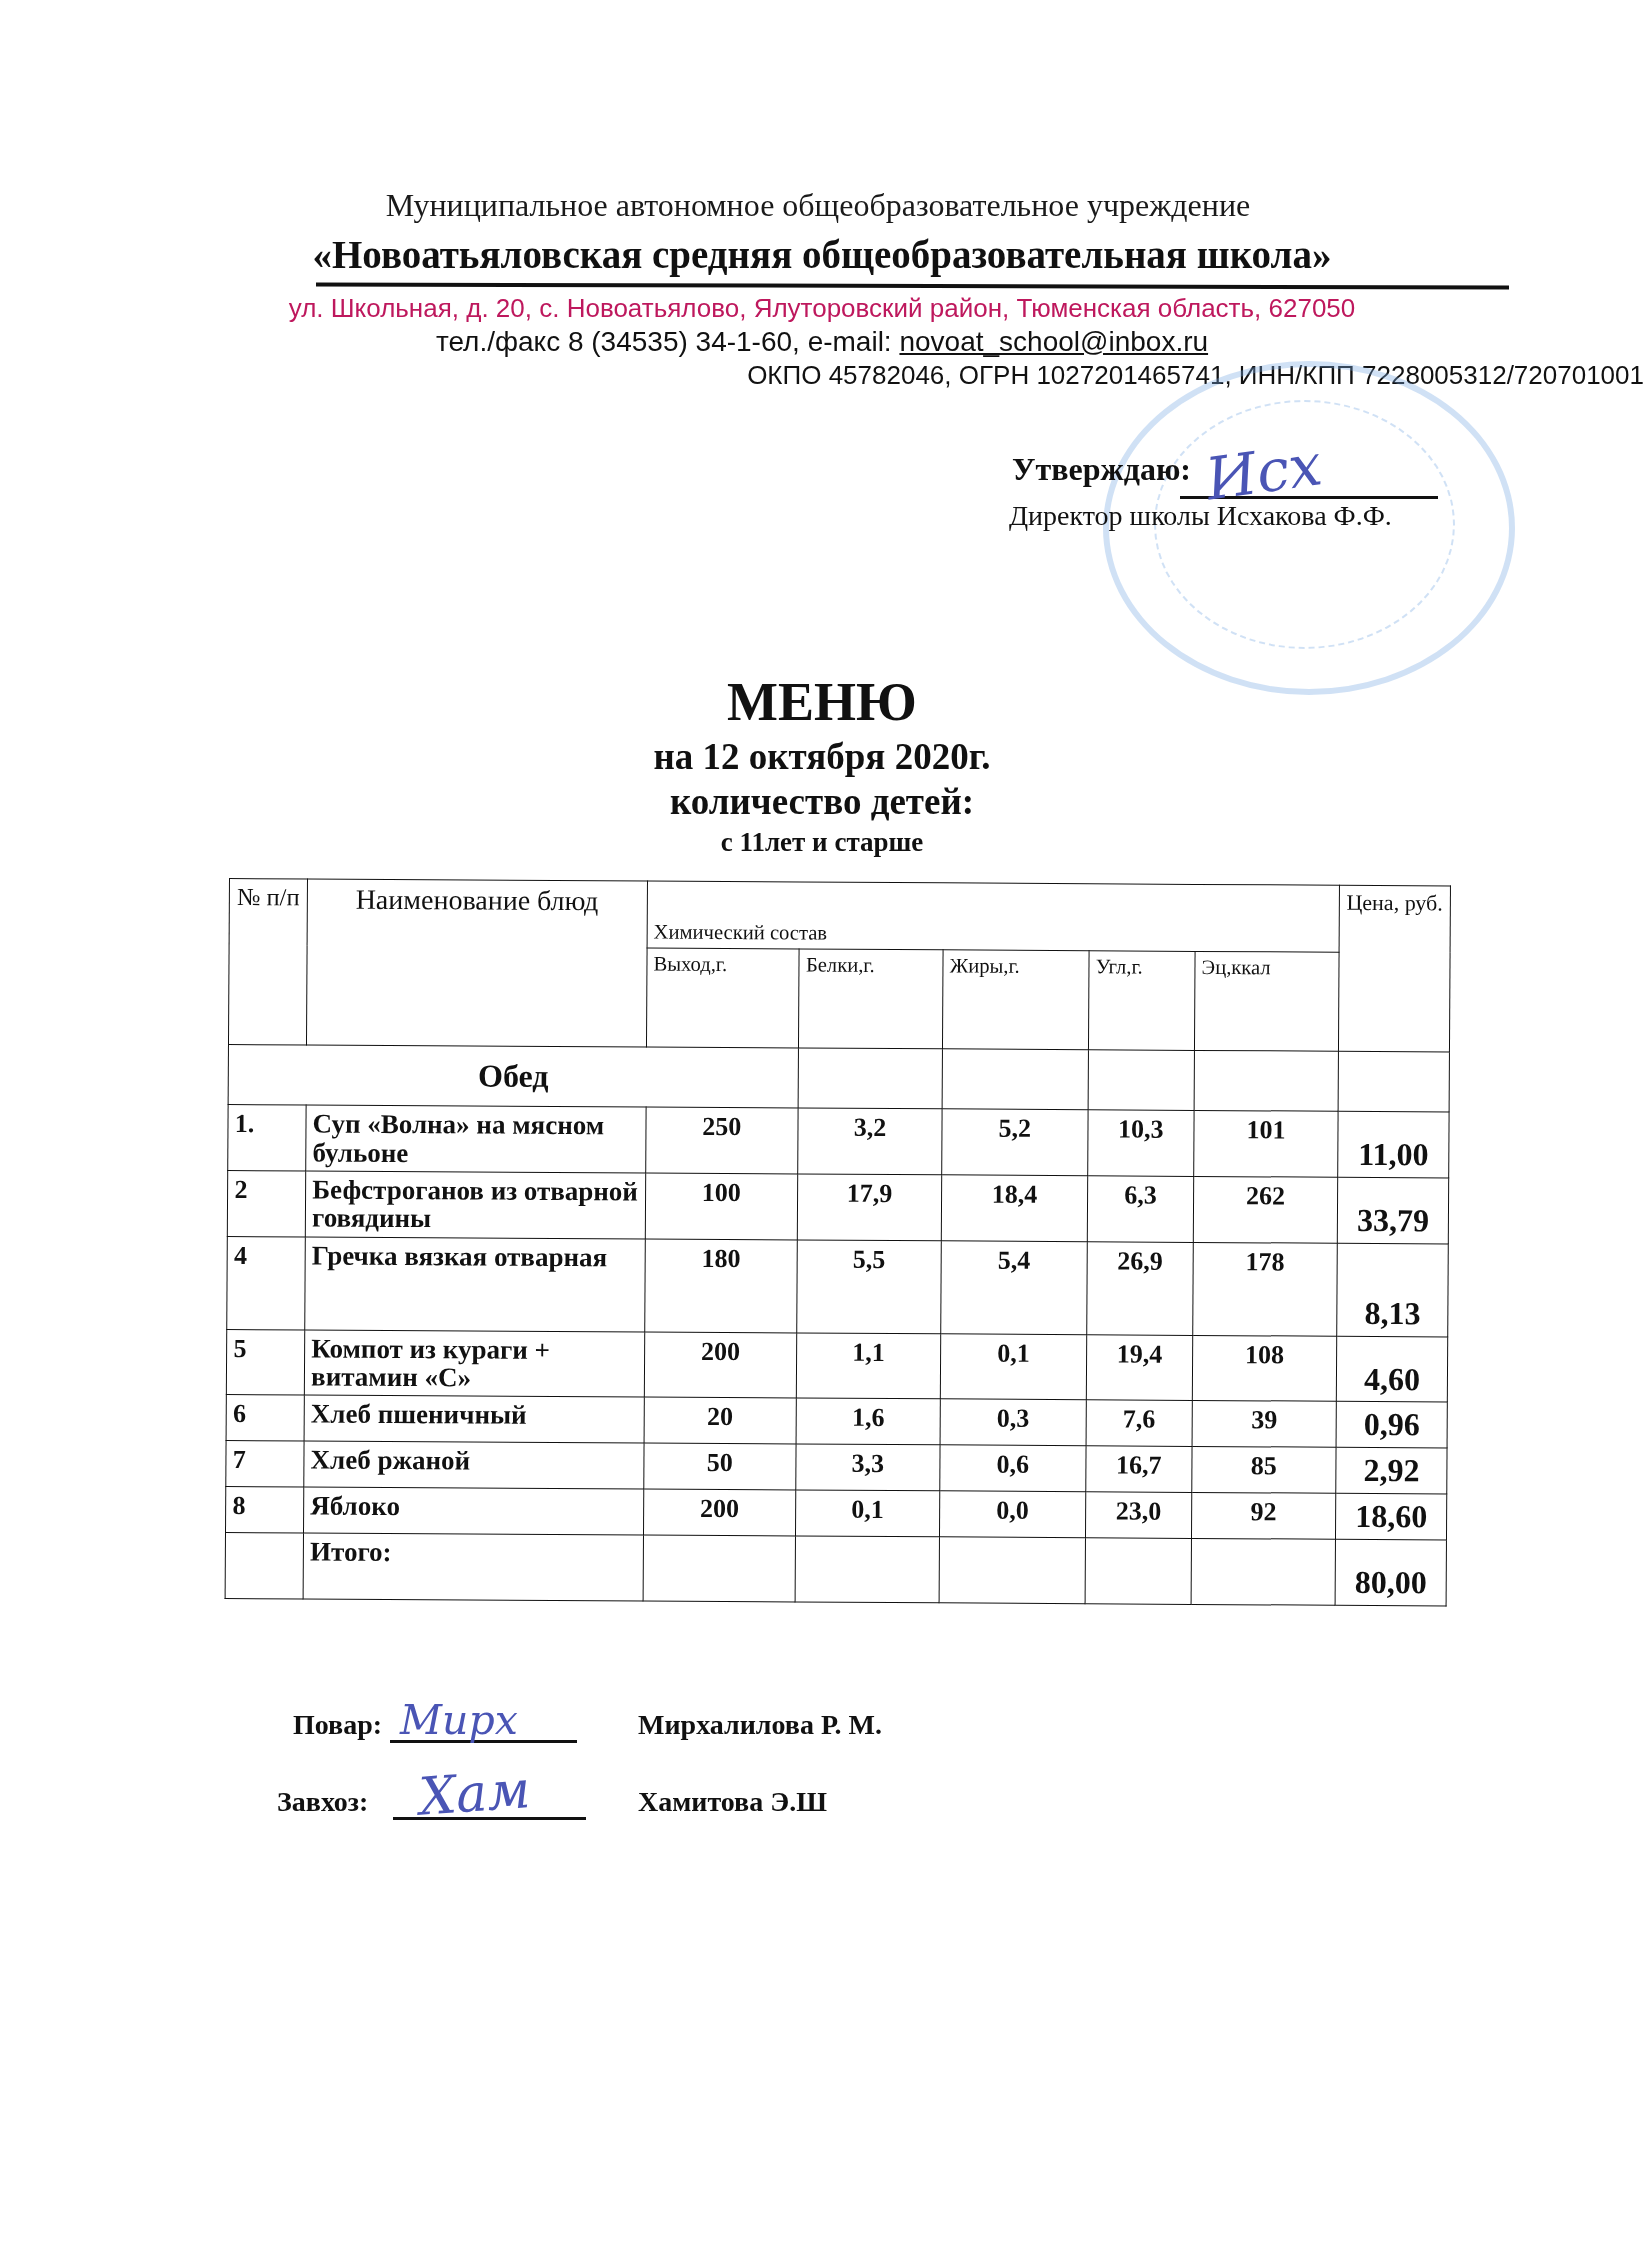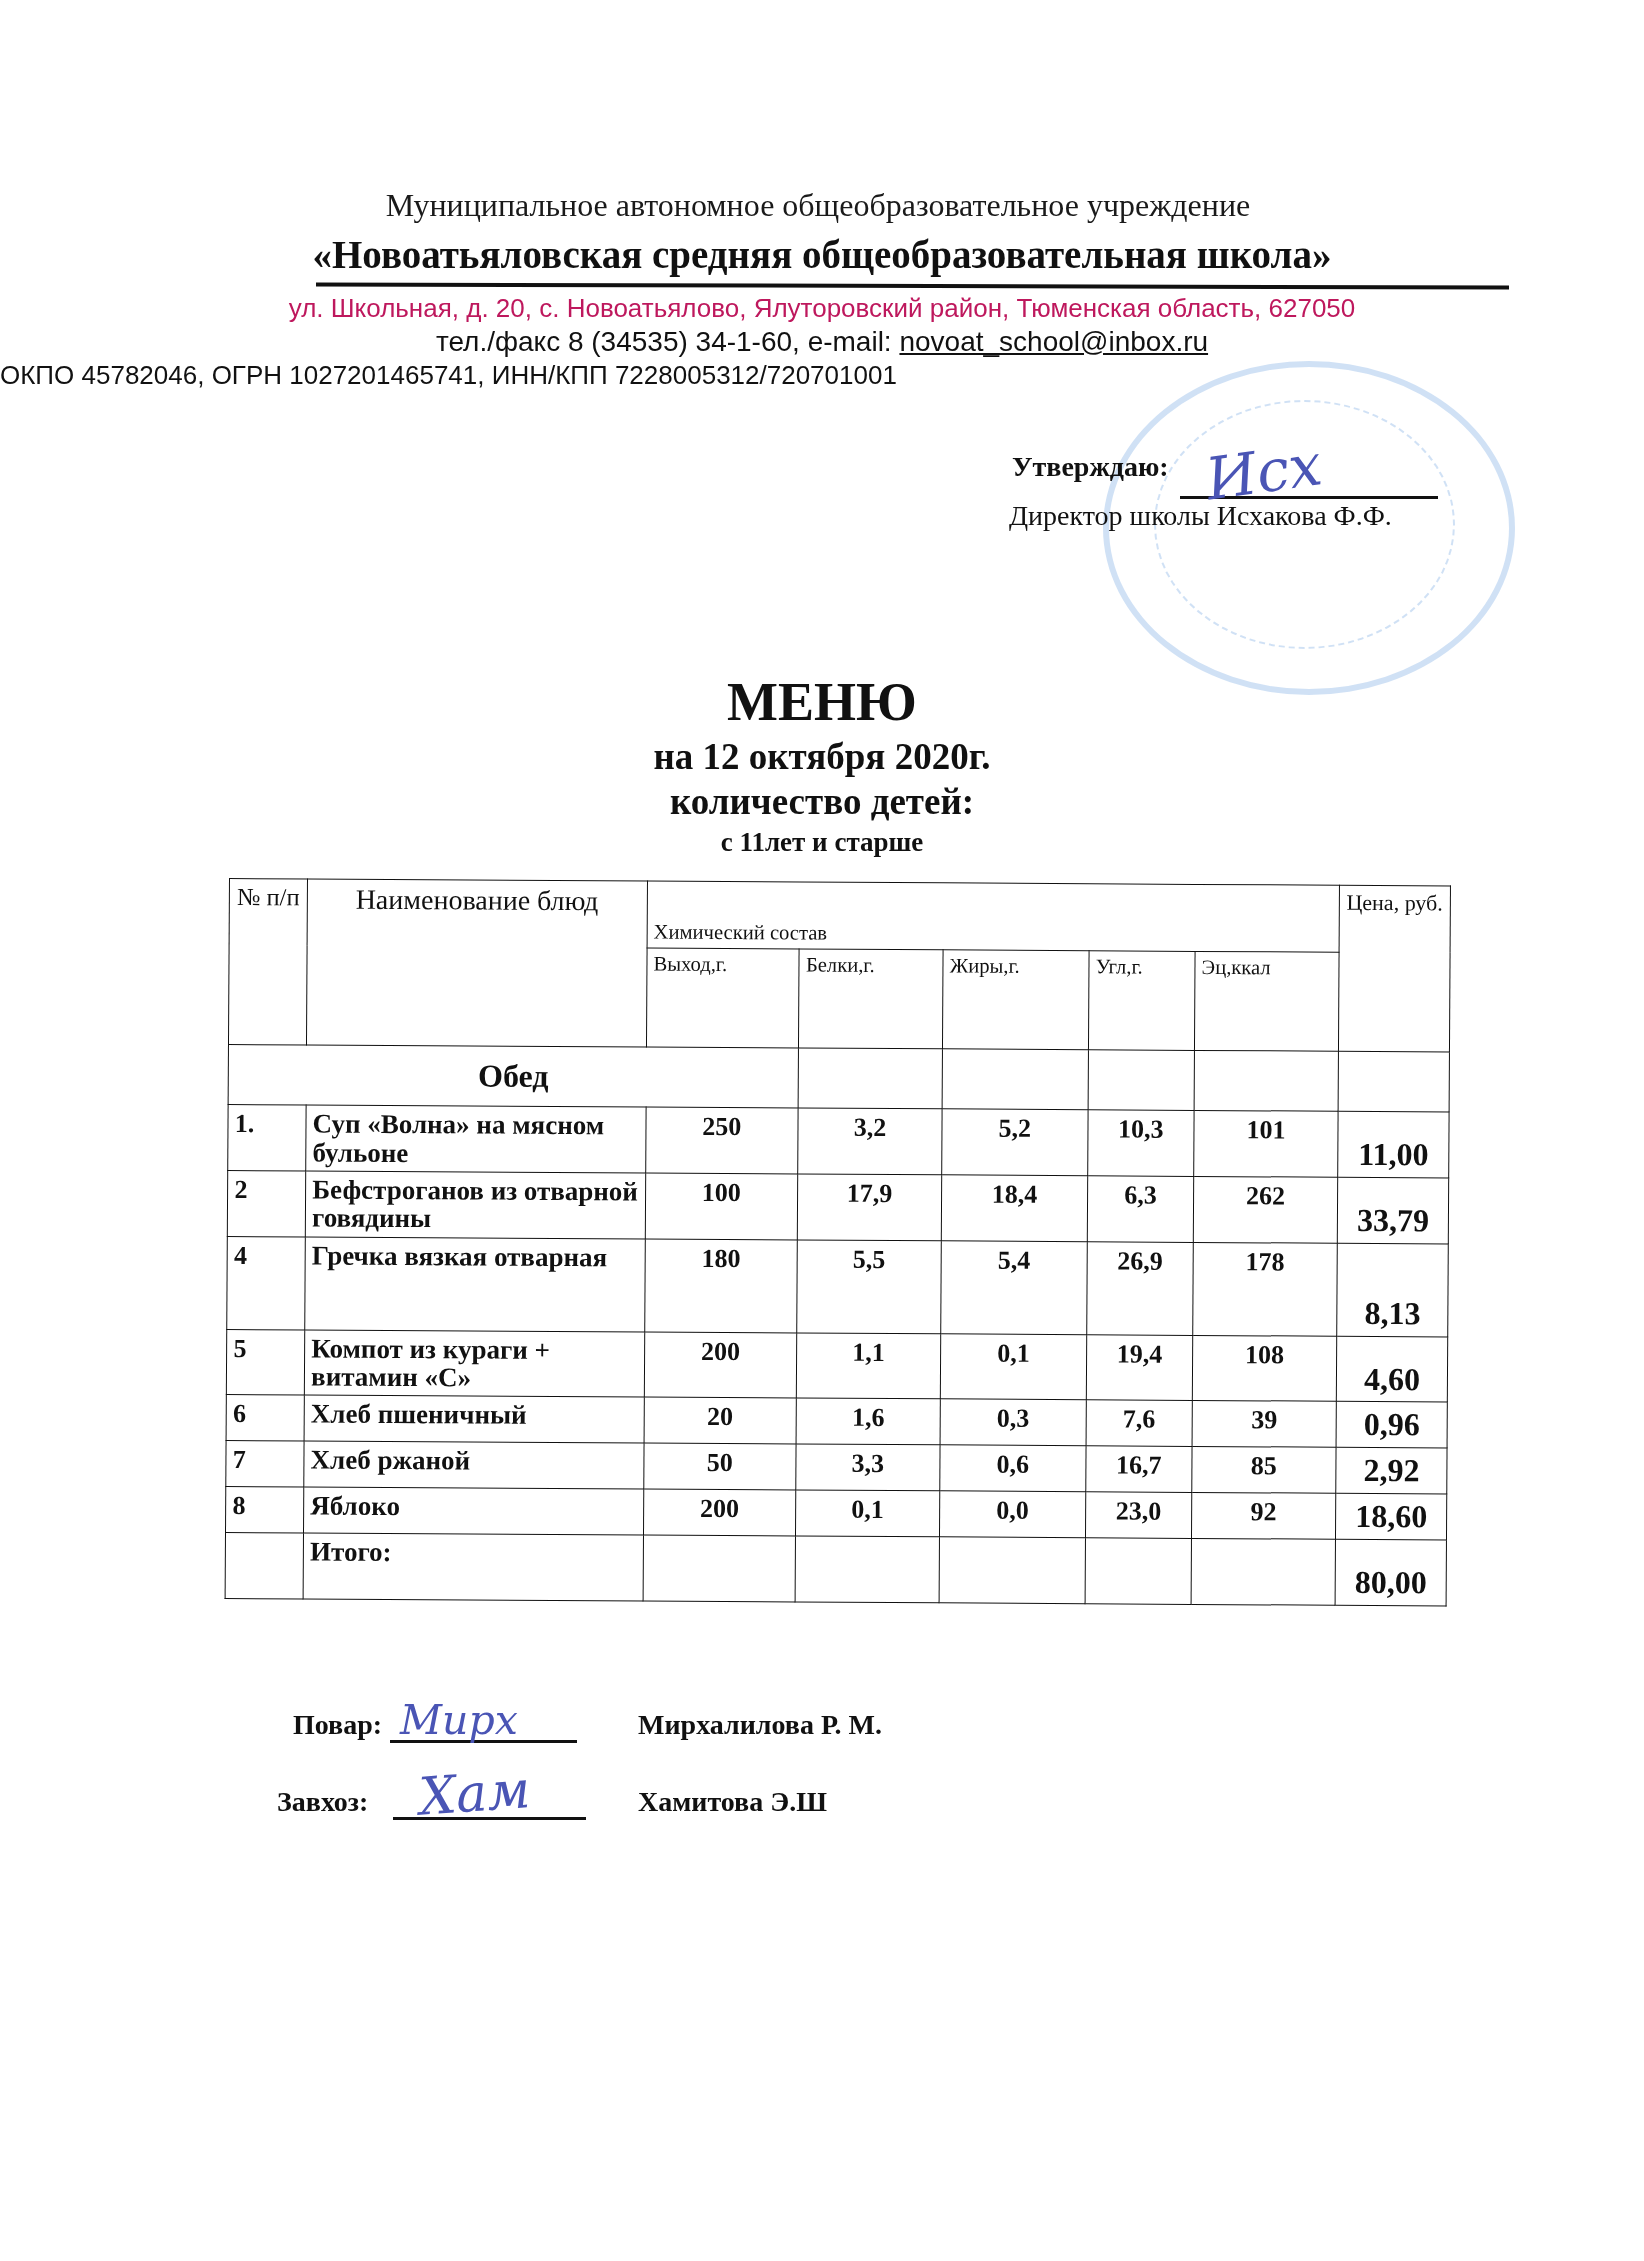--- a/index.html
+++ b/index.html
@@ -7,26 +7,26 @@
       width: 1644px; height: 2261px; background: #ffffff; position: relative; overflow: hidden;
       font-family: "Liberation Serif", serif; color: #111111;
     }
     .abs { position: absolute; }
     .hdr-org { top: 187px; left: 0; width: 1636px; text-align: center; font-size: 32px; color: #1a1a1a; }
     .hdr-school { top: 232px; left: 0; width: 1644px; text-align: center; font-size: 39px; font-weight: bold; color: #111; }
     .hdr-rule { top: 284px; left: 316px; width: 1193px; height: 3.9px; background: #111; transform: rotate(0.15deg); }
     .hdr-addr { top: 293px; left: 0; width: 1644px; text-align: center; font-family: "Liberation Sans", sans-serif; font-size: 26px; color: #be185d; }
     .hdr-contact { top: 326px; left: 0; width: 1644px; text-align: center; font-family: "Liberation Sans", sans-serif; font-size: 28px; color: #111; }
     .hdr-contact .email { text-decoration: underline; }
-    .hdr-reg { top: 360px; left: 0; width: 1644px; text-align: left; font-family: "Liberation Sans", sans-serif; font-size: 26px; color: #111; }
+    .hdr-reg { top: 360px; left: 0; width: 1644px; text-align: right; font-family: "Liberation Sans", sans-serif; font-size: 26px; color: #111; }
 
     .stamp { top: 361px; left: 1103px; width: 400px; height: 322px; border-radius: 50%; border: 6.4px solid rgba(120,170,225,0.35); }
     .stamp-inner { top: 400px; left: 1154px; width: 297px; height: 245px; border-radius: 50%; border: 2.6px dashed rgba(120,170,225,0.35); }
 
-    .approve { top: 451px; left: 1012px; font-size: 28px; font-weight: bold; }
+    .approve { top: 451px; left: 1012px; font-size: 32px; font-weight: bold; }
     .approve-line { top: 496px; left: 1180px; width: 258px; height: 2.6px; background: #111; }
     .director { top: 500px; left: 1009px; font-size: 28px; font-weight: normal; }
     .sig { font-family: "DejaVu Serif", serif; font-style: italic; color: #4a55b5; }
     .sig-dir { top: 438px; left: 1206px; font-size: 58px; transform: rotate(-8deg); }
 
     .menu-title { top: 671px; left: 0; width: 1644px; text-align: center; font-size: 54px; font-weight: bold; }
     .menu-date { top: 735px; left: 0; width: 1644px; text-align: center; font-size: 37px; font-weight: bold; }
     .menu-kids { top: 780px; left: 0; width: 1644px; text-align: center; font-size: 37px; font-weight: bold; }
     .menu-age { top: 827px; left: 0; width: 1644px; text-align: center; font-size: 27px; font-weight: bold; }
 

